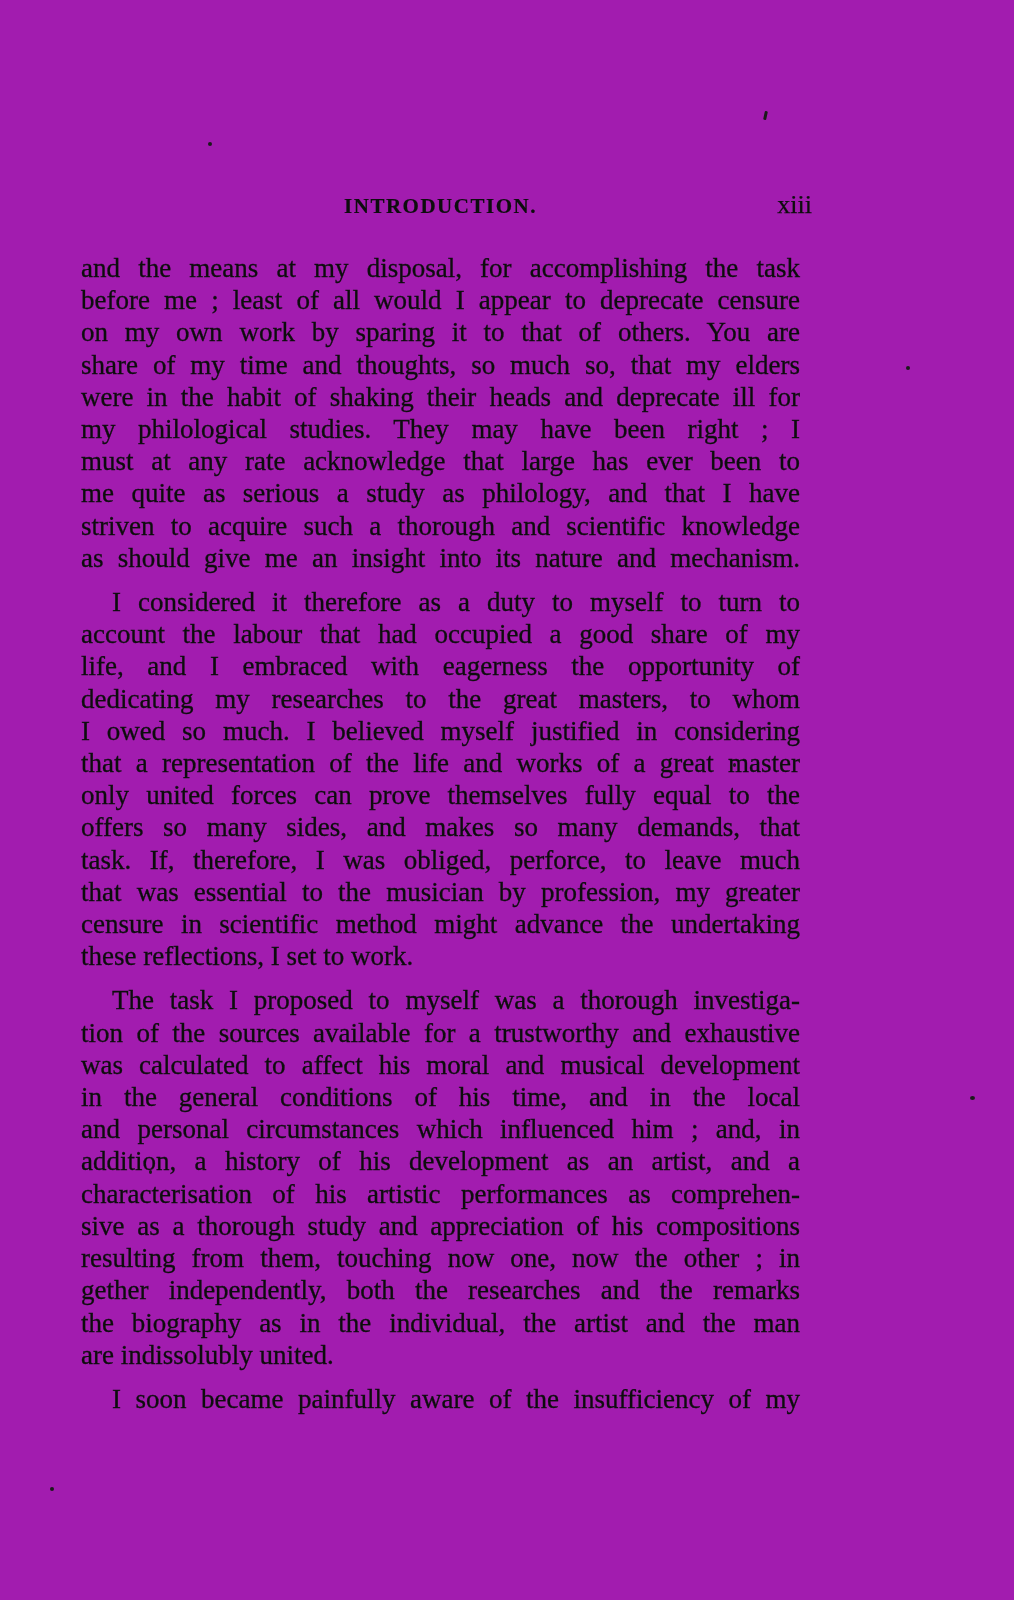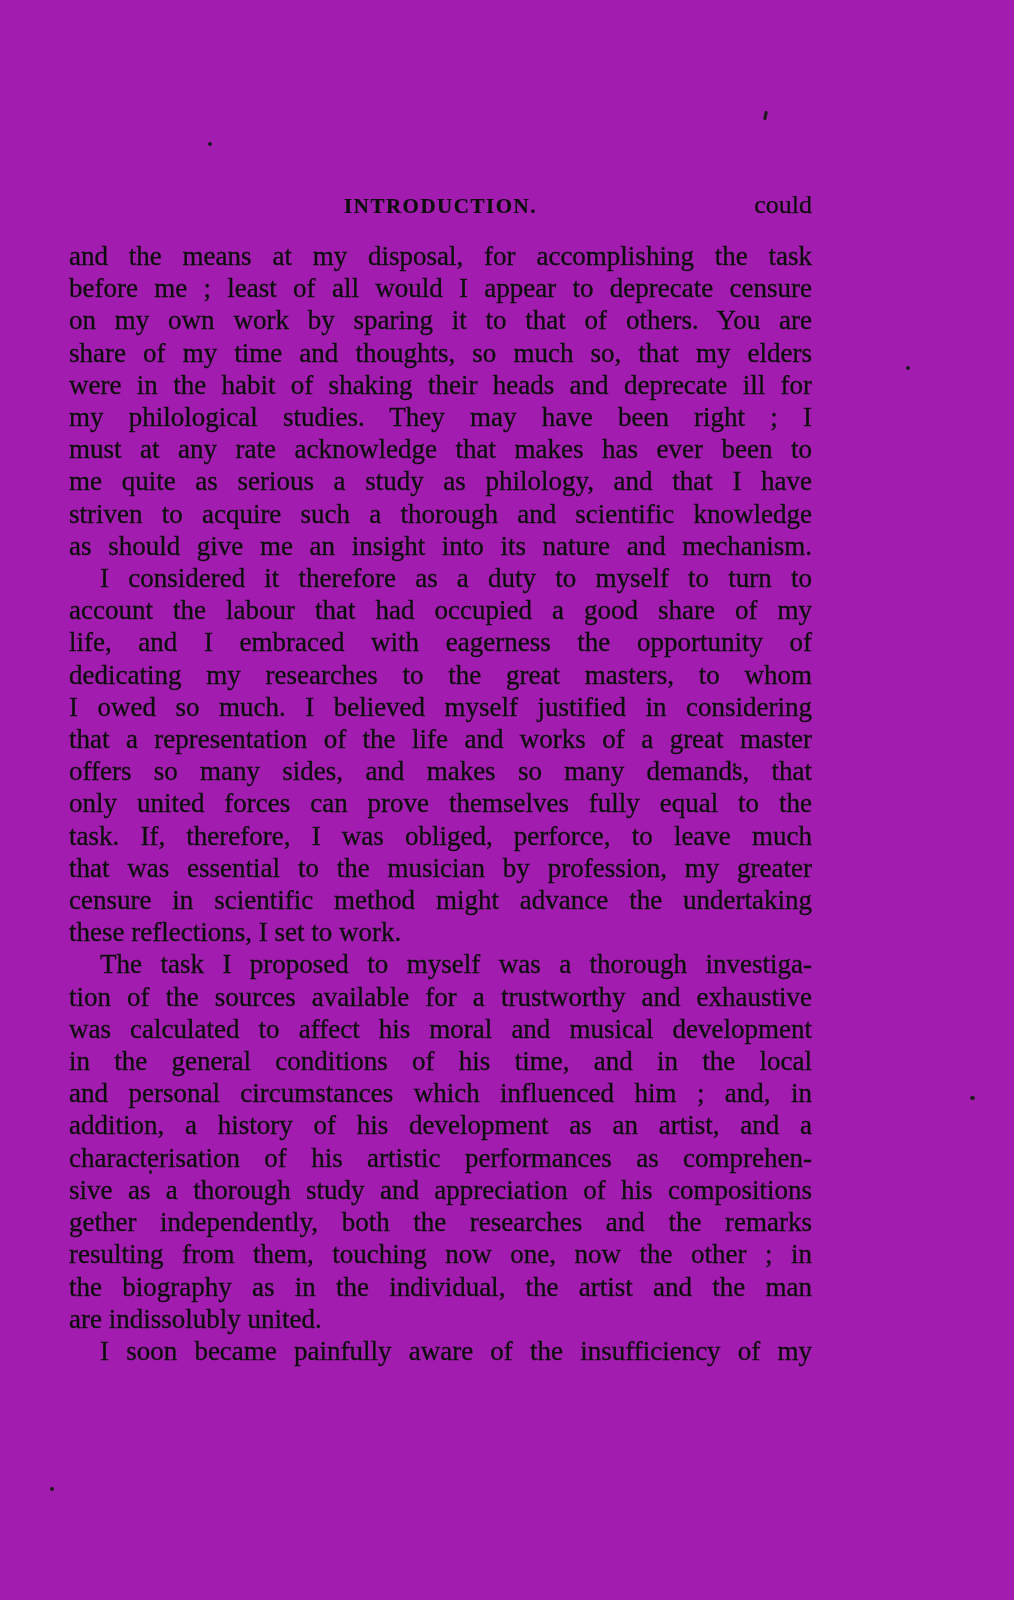--- a/index.html
+++ b/index.html
@@ -46,21 +46,21 @@
   .textblock {
     position: absolute;
     left: 69px;
     top: 240px;
     width: 743px;
     font-size: 27px;
     line-height: 32.2px;
     -webkit-text-stroke: 0.3px #111;
   }
   .para {
-    margin: 0;
+    margin: 12px;
     padding: 0;
   }
   .line {
     display: block;
     text-align: justify;
     text-align-last: justify;
     white-space: nowrap;
   }
   .line.indent { text-indent: 31px; }
   .line.end {
@@ -77,64 +77,64 @@
     transform: rotate(12deg);
   }
 </style>
 </head>
 <body>
 
 <div class="page">
 
   <div class="header">
     <span class="running-title">INTRODUCTION.</span>
-    <span class="page-number">could</span>
+    <span class="page-number">xiii</span>
   </div>
 
   <div class="textblock">
 
     <p class="para">
       <span class="line">and the means at my disposal, for accomplishing the task</span>
       <span class="line">before me ; least of all would I appear to deprecate censure</span>
       <span class="line">on my own work by sparing it to that of others. You are</span>
       <span class="line">share of my time and thoughts, so much so, that my elders</span>
       <span class="line">were in the habit of shaking their heads and deprecate ill for</span>
       <span class="line">my philological studies. They may have been right ; I</span>
-      <span class="line">must at any rate acknowledge that makes has ever been to</span>
+      <span class="line">must at any rate acknowledge that large has ever been to</span>
       <span class="line">me quite as serious a study as philology, and that I have</span>
       <span class="line">striven to acquire such a thorough and scientific knowledge</span>
       <span class="line">as should give me an insight into its nature and mechanism.</span>
     </p>
 
     <p class="para">
       <span class="line indent">I considered it therefore as a duty to myself to turn to</span>
       <span class="line">account the labour that had occupied a good share of my</span>
       <span class="line">life, and I embraced with eagerness the opportunity of</span>
       <span class="line">dedicating my researches to the great masters, to whom</span>
       <span class="line">I owed so much. I believed myself justified in considering</span>
       <span class="line">that a representation of the life and works of a great master</span>
+      <span class="line">only united forces can prove themselves fully equal to the</span>
       <span class="line">offers so many sides, and makes so many demands, that</span>
-      <span class="line">only united forces can prove themselves fully equal to the</span>
       <span class="line">task. If, therefore, I was obliged, perforce, to leave much</span>
       <span class="line">that was essential to the musician by profession, my greater</span>
       <span class="line">censure in scientific method might advance the undertaking</span>
       <span class="line end">these reflections, I set to work.</span>
     </p>
 
     <p class="para">
       <span class="line indent">The task I proposed to myself was a thorough investiga-</span>
       <span class="line">tion of the sources available for a trustworthy and exhaustive</span>
       <span class="line">was calculated to affect his moral and musical development</span>
       <span class="line">in the general conditions of his time, and in the local</span>
       <span class="line">and personal circumstances which influenced him ; and, in</span>
       <span class="line">addition, a history of his development as an artist, and a</span>
       <span class="line">characterisation of his artistic performances as comprehen-</span>
       <span class="line">sive as a thorough study and appreciation of his compositions</span>
+      <span class="line">resulting from them, touching now one, now the other ; in</span>
       <span class="line">gether independently, both the researches and the remarks</span>
-      <span class="line">resulting from them, touching now one, now the other ; in</span>
       <span class="line">the biography as in the individual, the artist and the man</span>
       <span class="line end">are indissolubly united.</span>
     </p>
 
     <p class="para">
       <span class="line indent">I soon became painfully aware of the insufficiency of my</span>
     </p>
 
   </div>
 

